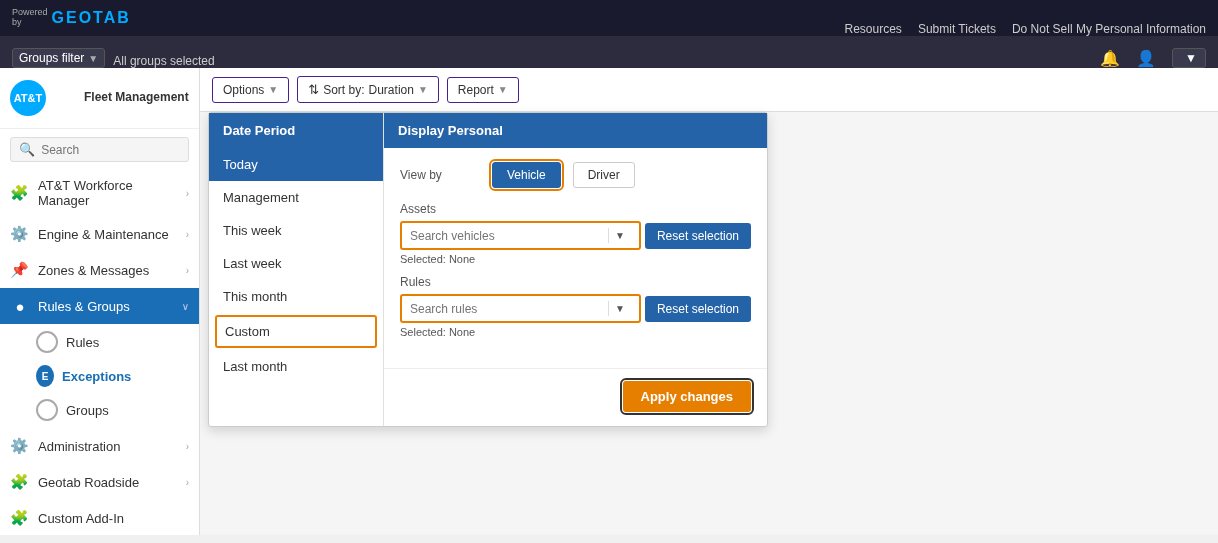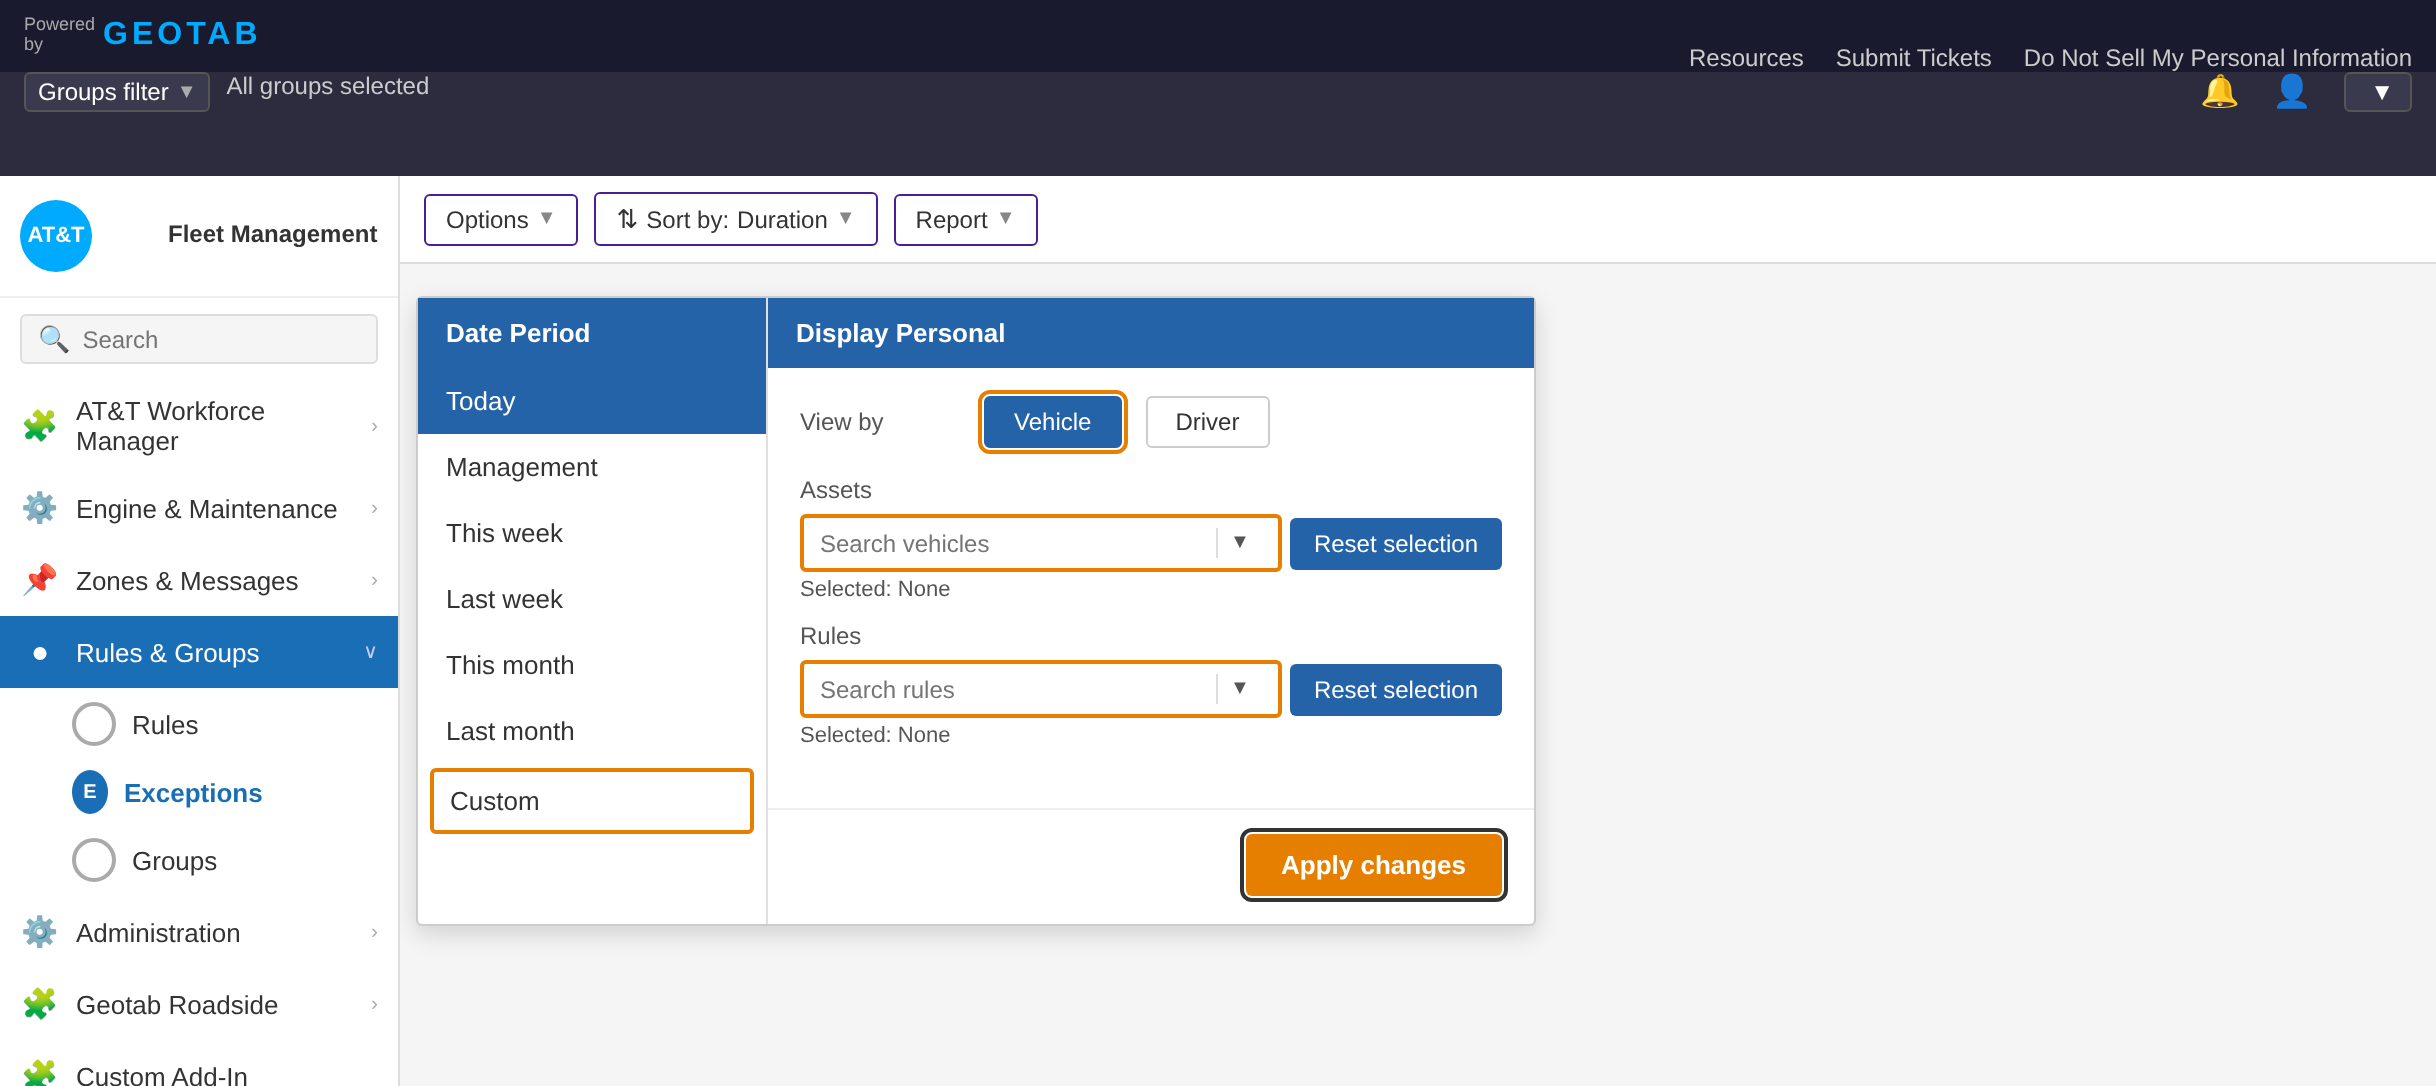--- a/index.html
+++ b/index.html
@@ -15,24 +15,24 @@
       height: 36px;
       padding: 0 12px;
     }
     .top-nav-logo { display: flex; align-items: center; gap: 4px; }
     .top-nav-right { display: flex; align-items: center; gap: 16px; font-size: 12px; margin-top: 21px; }
     .top-nav-right a { color: #ccc; text-decoration: none; }
 
     
     .groups-bar {
       display: flex;
-      align-items: flex-start;
+      align-items: flex-end;
       background: #2c2c3e;
       color: #fff;
-      height: 52px;
+      height: 32px;
       padding: 0 12px;
       gap: 8px;
     }
     .groups-filter-select {
       display: flex;
       align-items: center;
       background: #3a3a4e;
       border: 1px solid #555;
       border-radius: 3px;
       padding: 2px 6px;
@@ -113,21 +113,21 @@
     .toolbar-btn {
       display: flex; align-items: center; gap: 4px;
       border: 1px solid #4c1d95; background: #fff; border-radius: 3px;
       padding: 5px 10px; font-size: 12px; cursor: pointer; color: #333;
     }
     .toolbar-btn .btn-arrow { font-size: 10px; color: #888; }
 
     
     .dropdown-panel {
       position: absolute;
-      top: 60px;
+      top: 44px;
       left: 8px;
       background: #fff;
       border: 1px solid #ccc;
       border-radius: 3px;
       box-shadow: 0 4px 12px rgba(0,0,0,0.15);
       display: flex;
       z-index: 100;
       min-width: 560px;
     }
 
@@ -351,25 +351,25 @@
         </div>
         <div class="date-period-item">
           <span>This week</span>
         </div>
         <div class="date-period-item">
           <span>Last week</span>
         </div>
         <div class="date-period-item">
           <span>This month</span>
         </div>
+        <div class="date-period-item outlined">
+          <span>Custom</span>
+        </div>
         <div class="date-period-item">
           <span>Last month</span>
-        </div>
-        <div class="date-period-item outlined">
-          <span>Custom</span>
         </div>
       </div>
 
       <div class="display-options">
         <div class="display-options-header">
           <span>Display Personal</span>
         </div>
 
         <div class="display-options-body">
 

